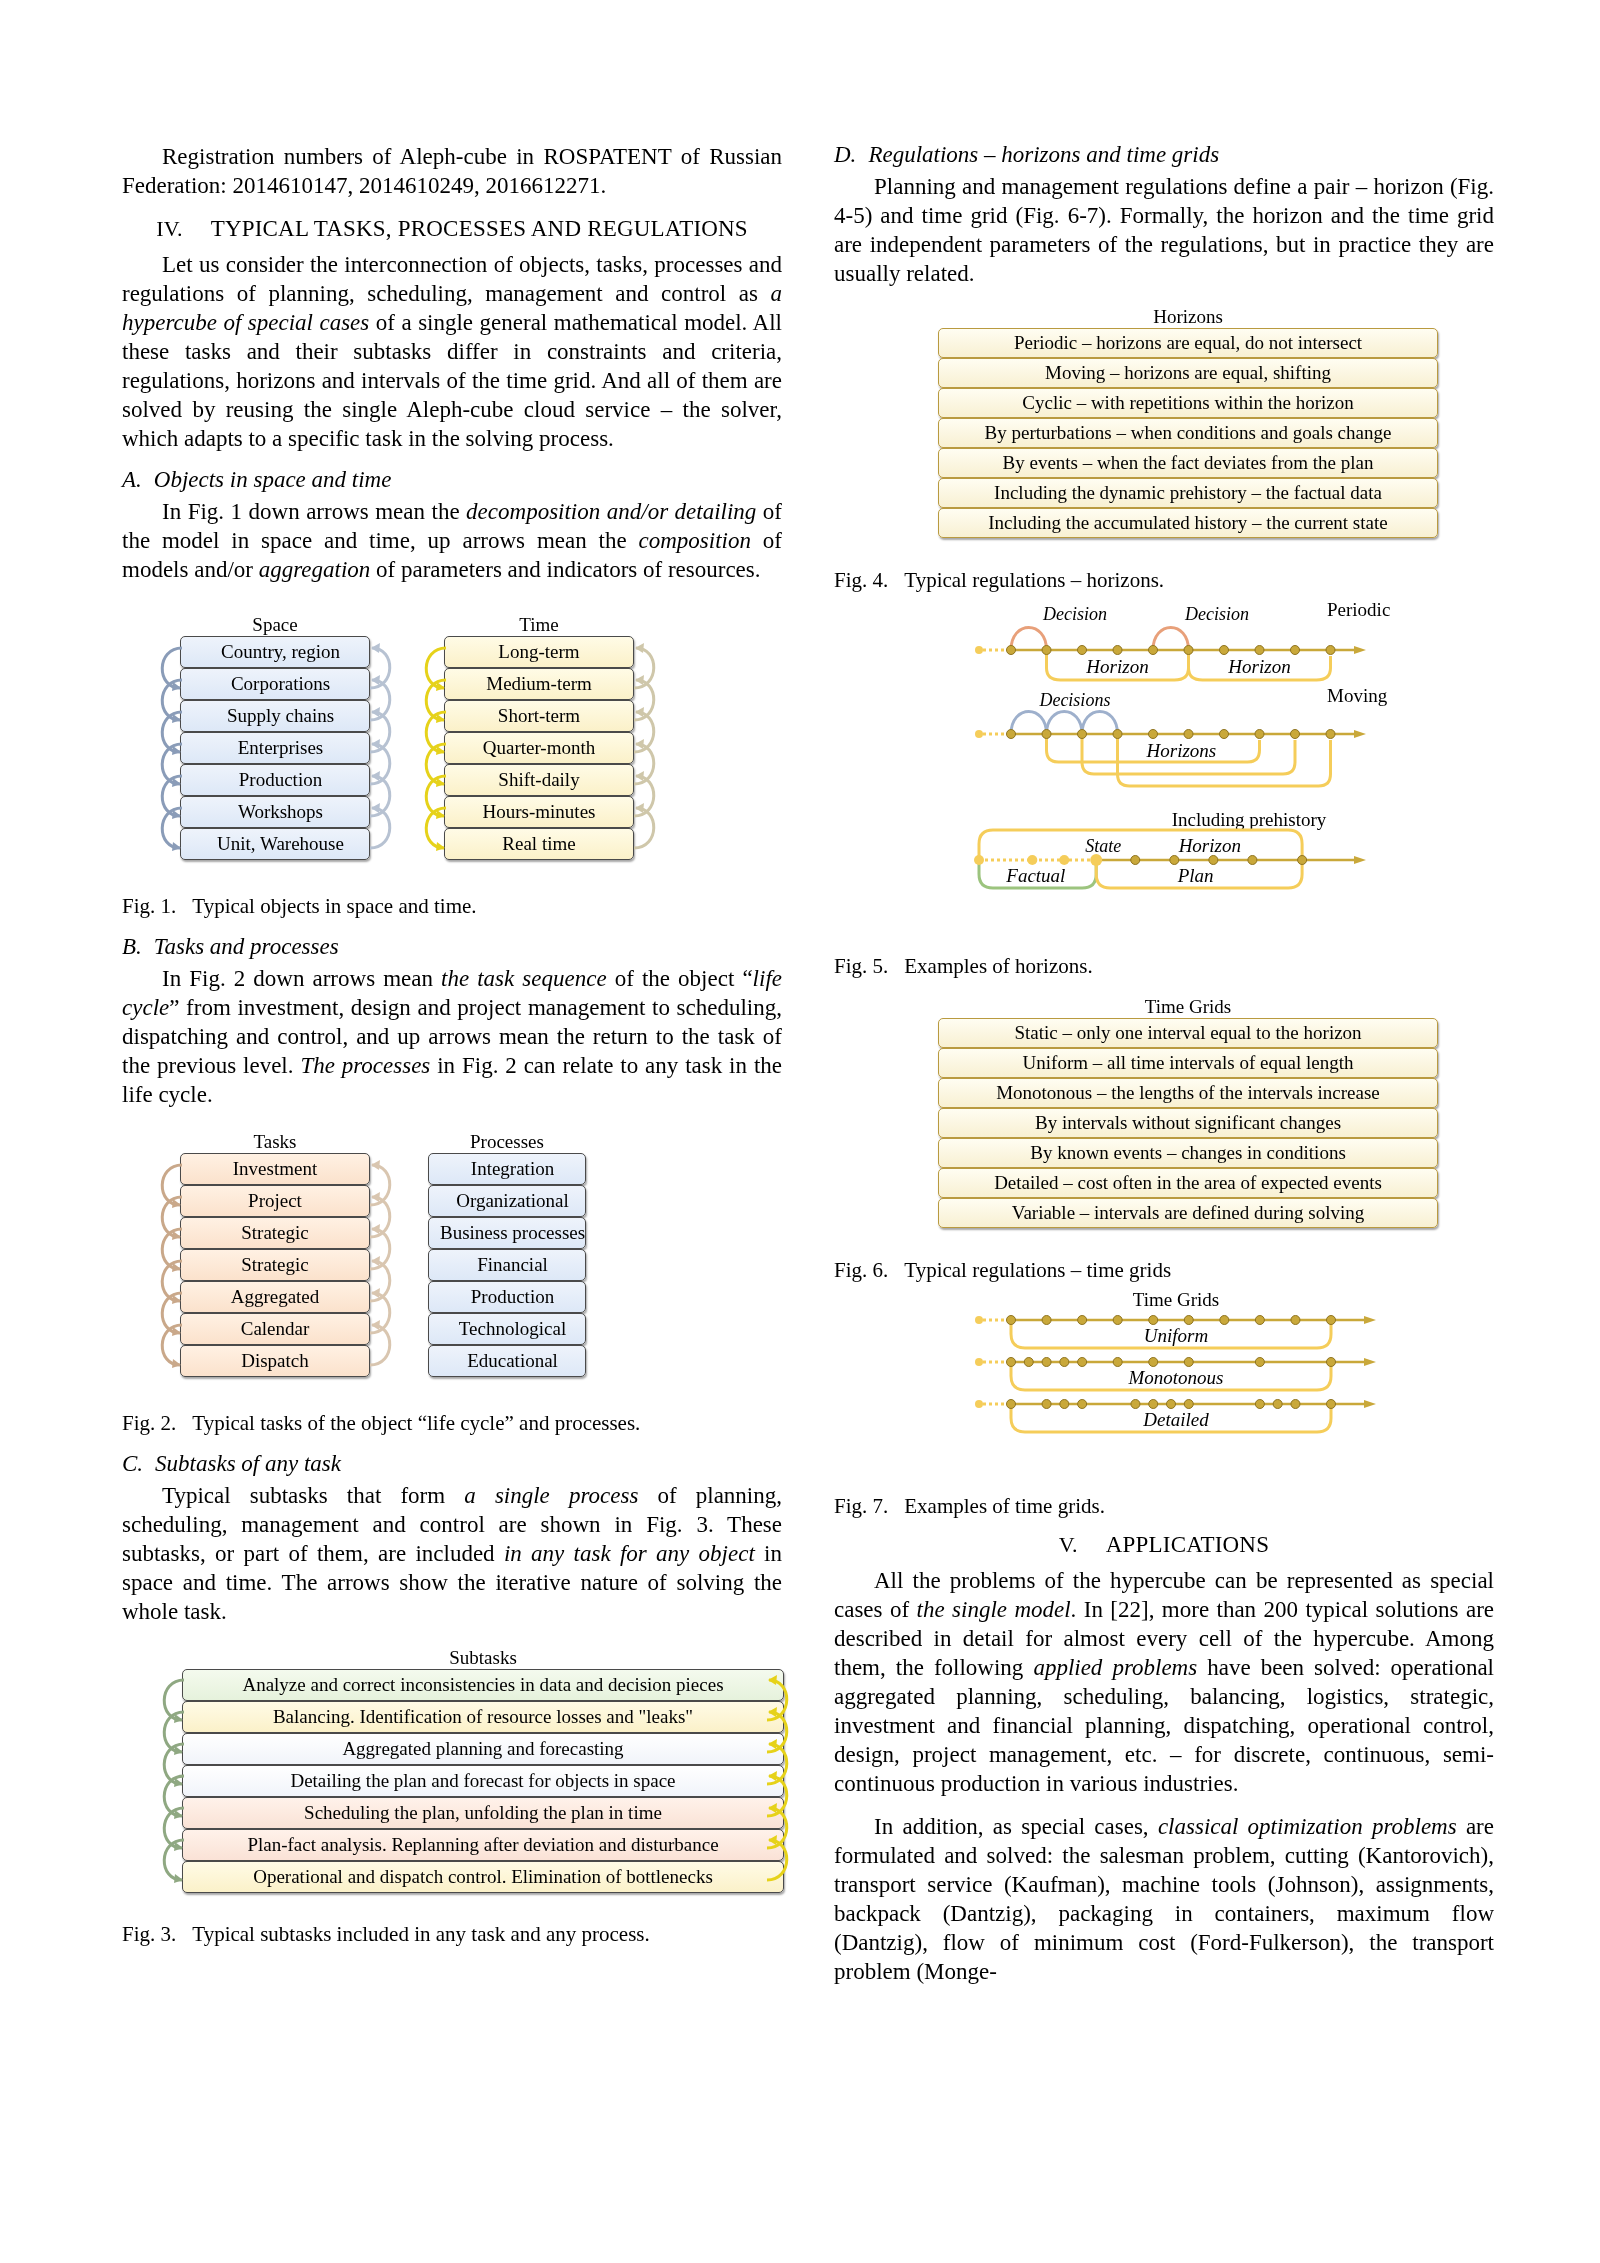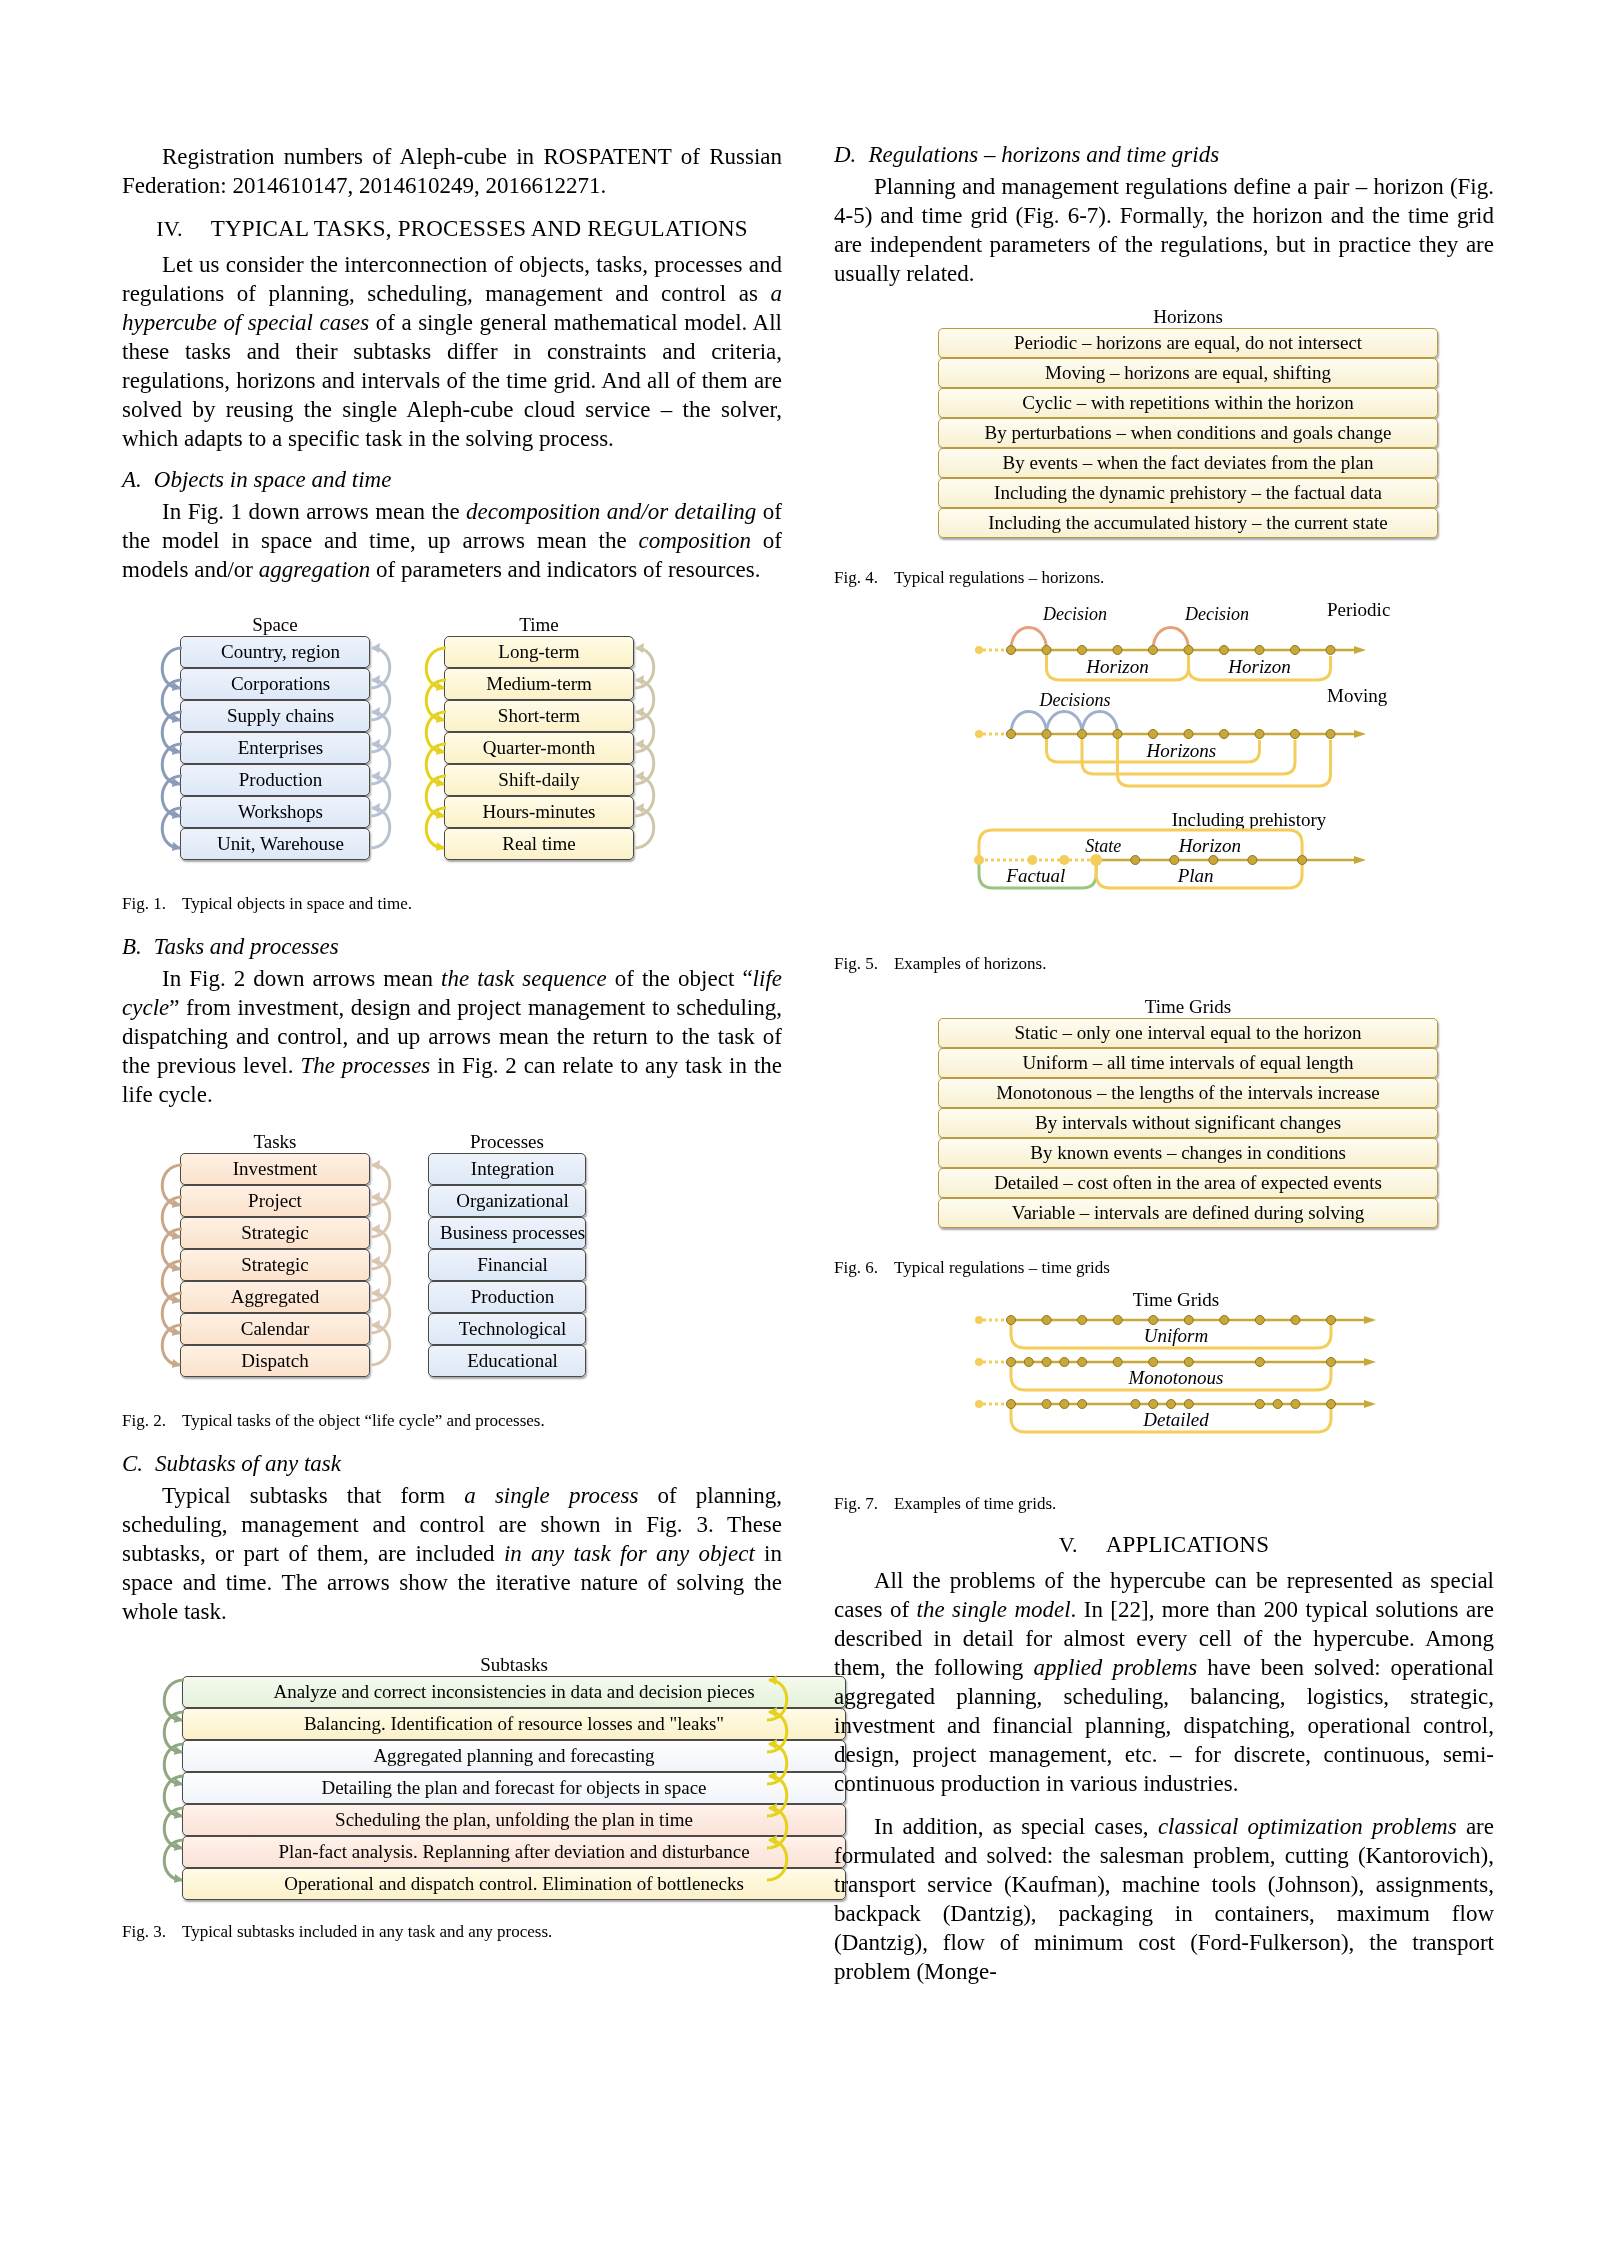--- a/index.html
+++ b/index.html
@@ -9,21 +9,21 @@
   .col-left { left: 122px; }
   .col-right { left: 834px; }
   p.body { margin: 0; font-size: 23px; line-height: 29px; text-align: justify; }
   p.indent { text-indent: 40px; }
   .sec-head { text-align: center; font-size: 22px; margin: 14px 0 8px 0; letter-spacing: 0.2px; }
   .sec-head .num { margin-right: 28px; }
   .sec-head .sc-big { font-size: 23px; }
   .sec-head .sc-small { font-size: 23px; }
   .sub-head { font-style: italic; font-size: 23px; margin: 14px 0 4px 0; }
   .sub-head .letter { margin-right: 12px; }
-  .caption { font-size: 17px; margin: 0; }
+  .caption { font-size: 21px; margin: 0; }
   .caption .fnum { margin-right: 16px; }
   em { font-style: italic; }
 
   .fig-block { position: relative; }
   .stack-title { text-align: center; font-size: 19px; height: 22px; line-height: 22px; }
   .stack { position: relative; }
   .box { box-sizing: border-box; height: 32px; border: 1.5px solid #4a4a4a; border-radius: 5px;
          text-align: center; font-size: 19px; line-height: 29px; margin-bottom: 0;
          box-shadow: 1px 2px 2px rgba(0,0,0,0.35); white-space: nowrap; overflow: hidden; }
   .box.blue { background: linear-gradient(#eef3fb, #dde8f7); padding-left: 11px; }
@@ -214,21 +214,21 @@
   </div>
 
   <div class="sub-head" style="margin-top:20px;">
     <span class="letter">C.</span><span>Subtasks of any task</span>
   </div>
   <p class="body indent">
     <span>Typical subtasks that form </span><em>a single process</em><span> of planning, scheduling, management and control are shown in Fig. 3. These subtasks, or part of them, are included </span><em>in any task for any object</em><span> in space and time. The arrows show the iterative nature of solving the whole task.</span>
   </p>
 
   <div class="fig-block" style="height:300px; margin-top:20px;">
-    <div style="position:absolute; left:60px; top:8px; width:664px;">
+    <div style="position:absolute; left:60px; top:1px; width:602px;">
       <div class="stack-title">Subtasks</div>
       <div class="stack" id="subtasks-stack">
           <div class="box green">Analyze and correct inconsistencies in data and decision pieces</div>
           <div class="box yellow">Balancing. Identification of resource losses and "leaks"</div>
           <div class="box white">Aggregated planning and forecasting</div>
           <div class="box white">Detailing the plan and forecast for objects in space</div>
           <div class="box rose">Scheduling the plan, unfolding the plan in time</div>
           <div class="box rose">Plan-fact analysis. Replanning after deviation and disturbance</div>
           <div class="box yellow">Operational and dispatch control. Elimination of bottlenecks</div>
         </div>

